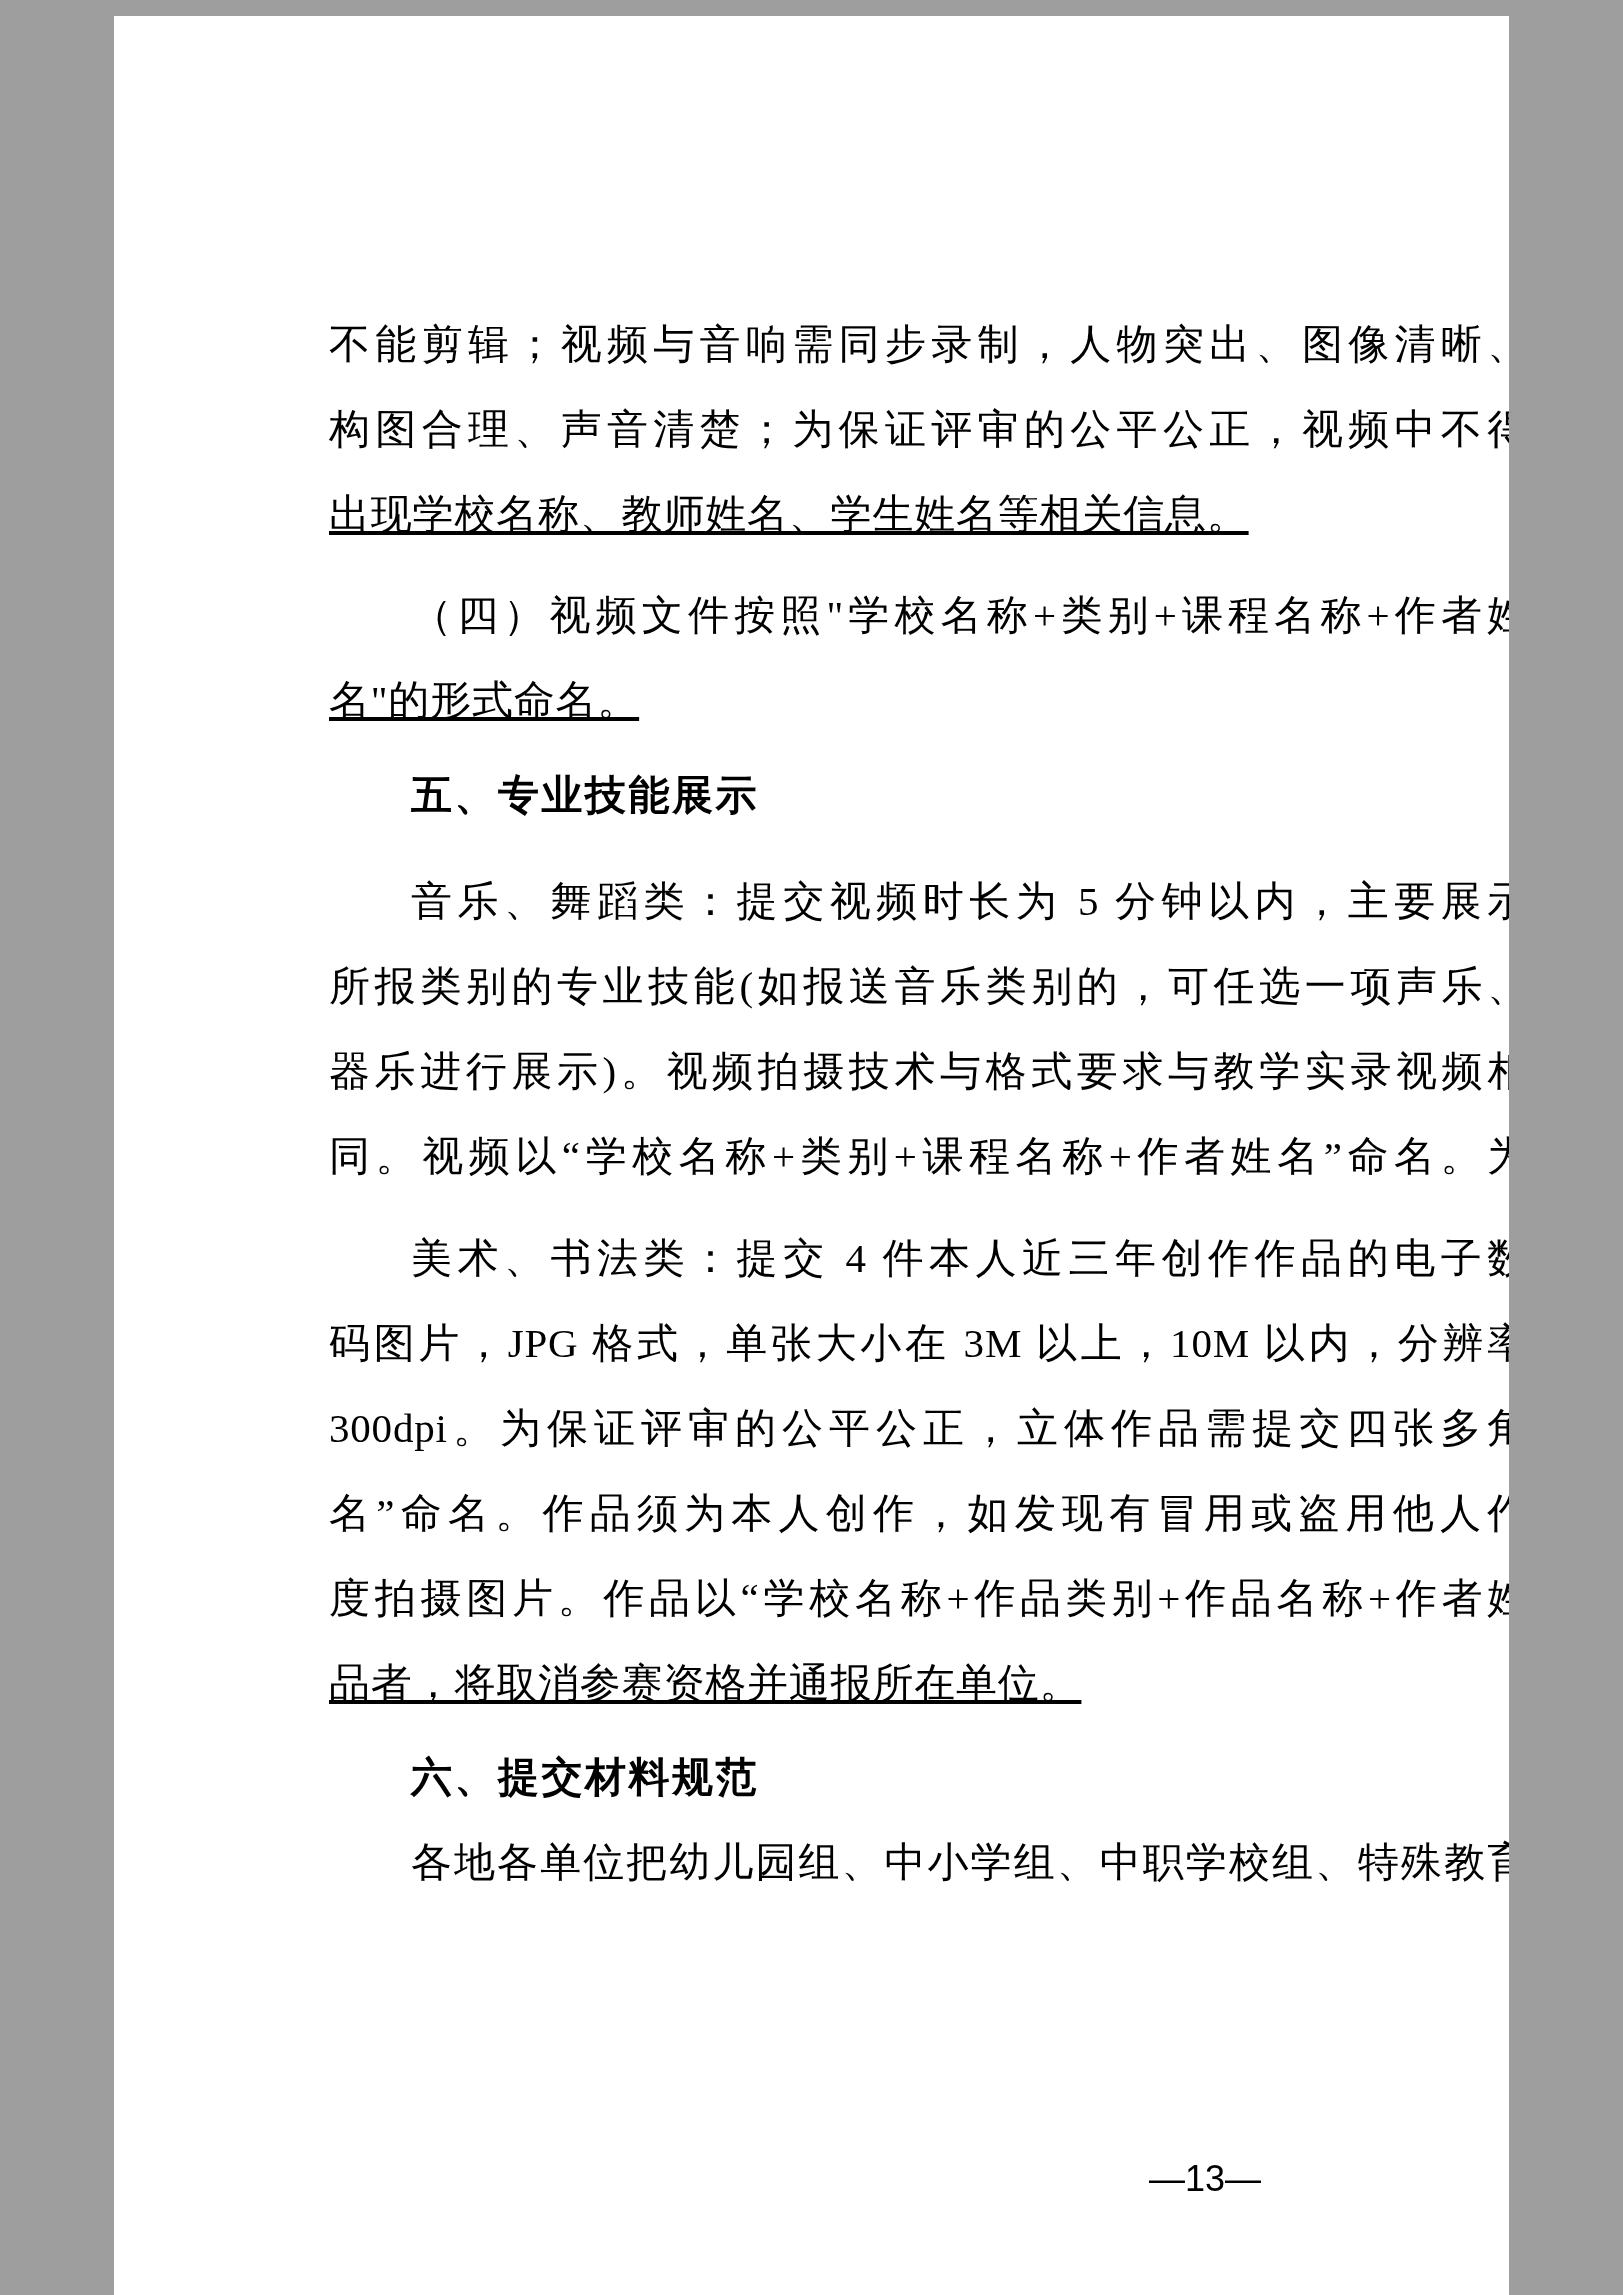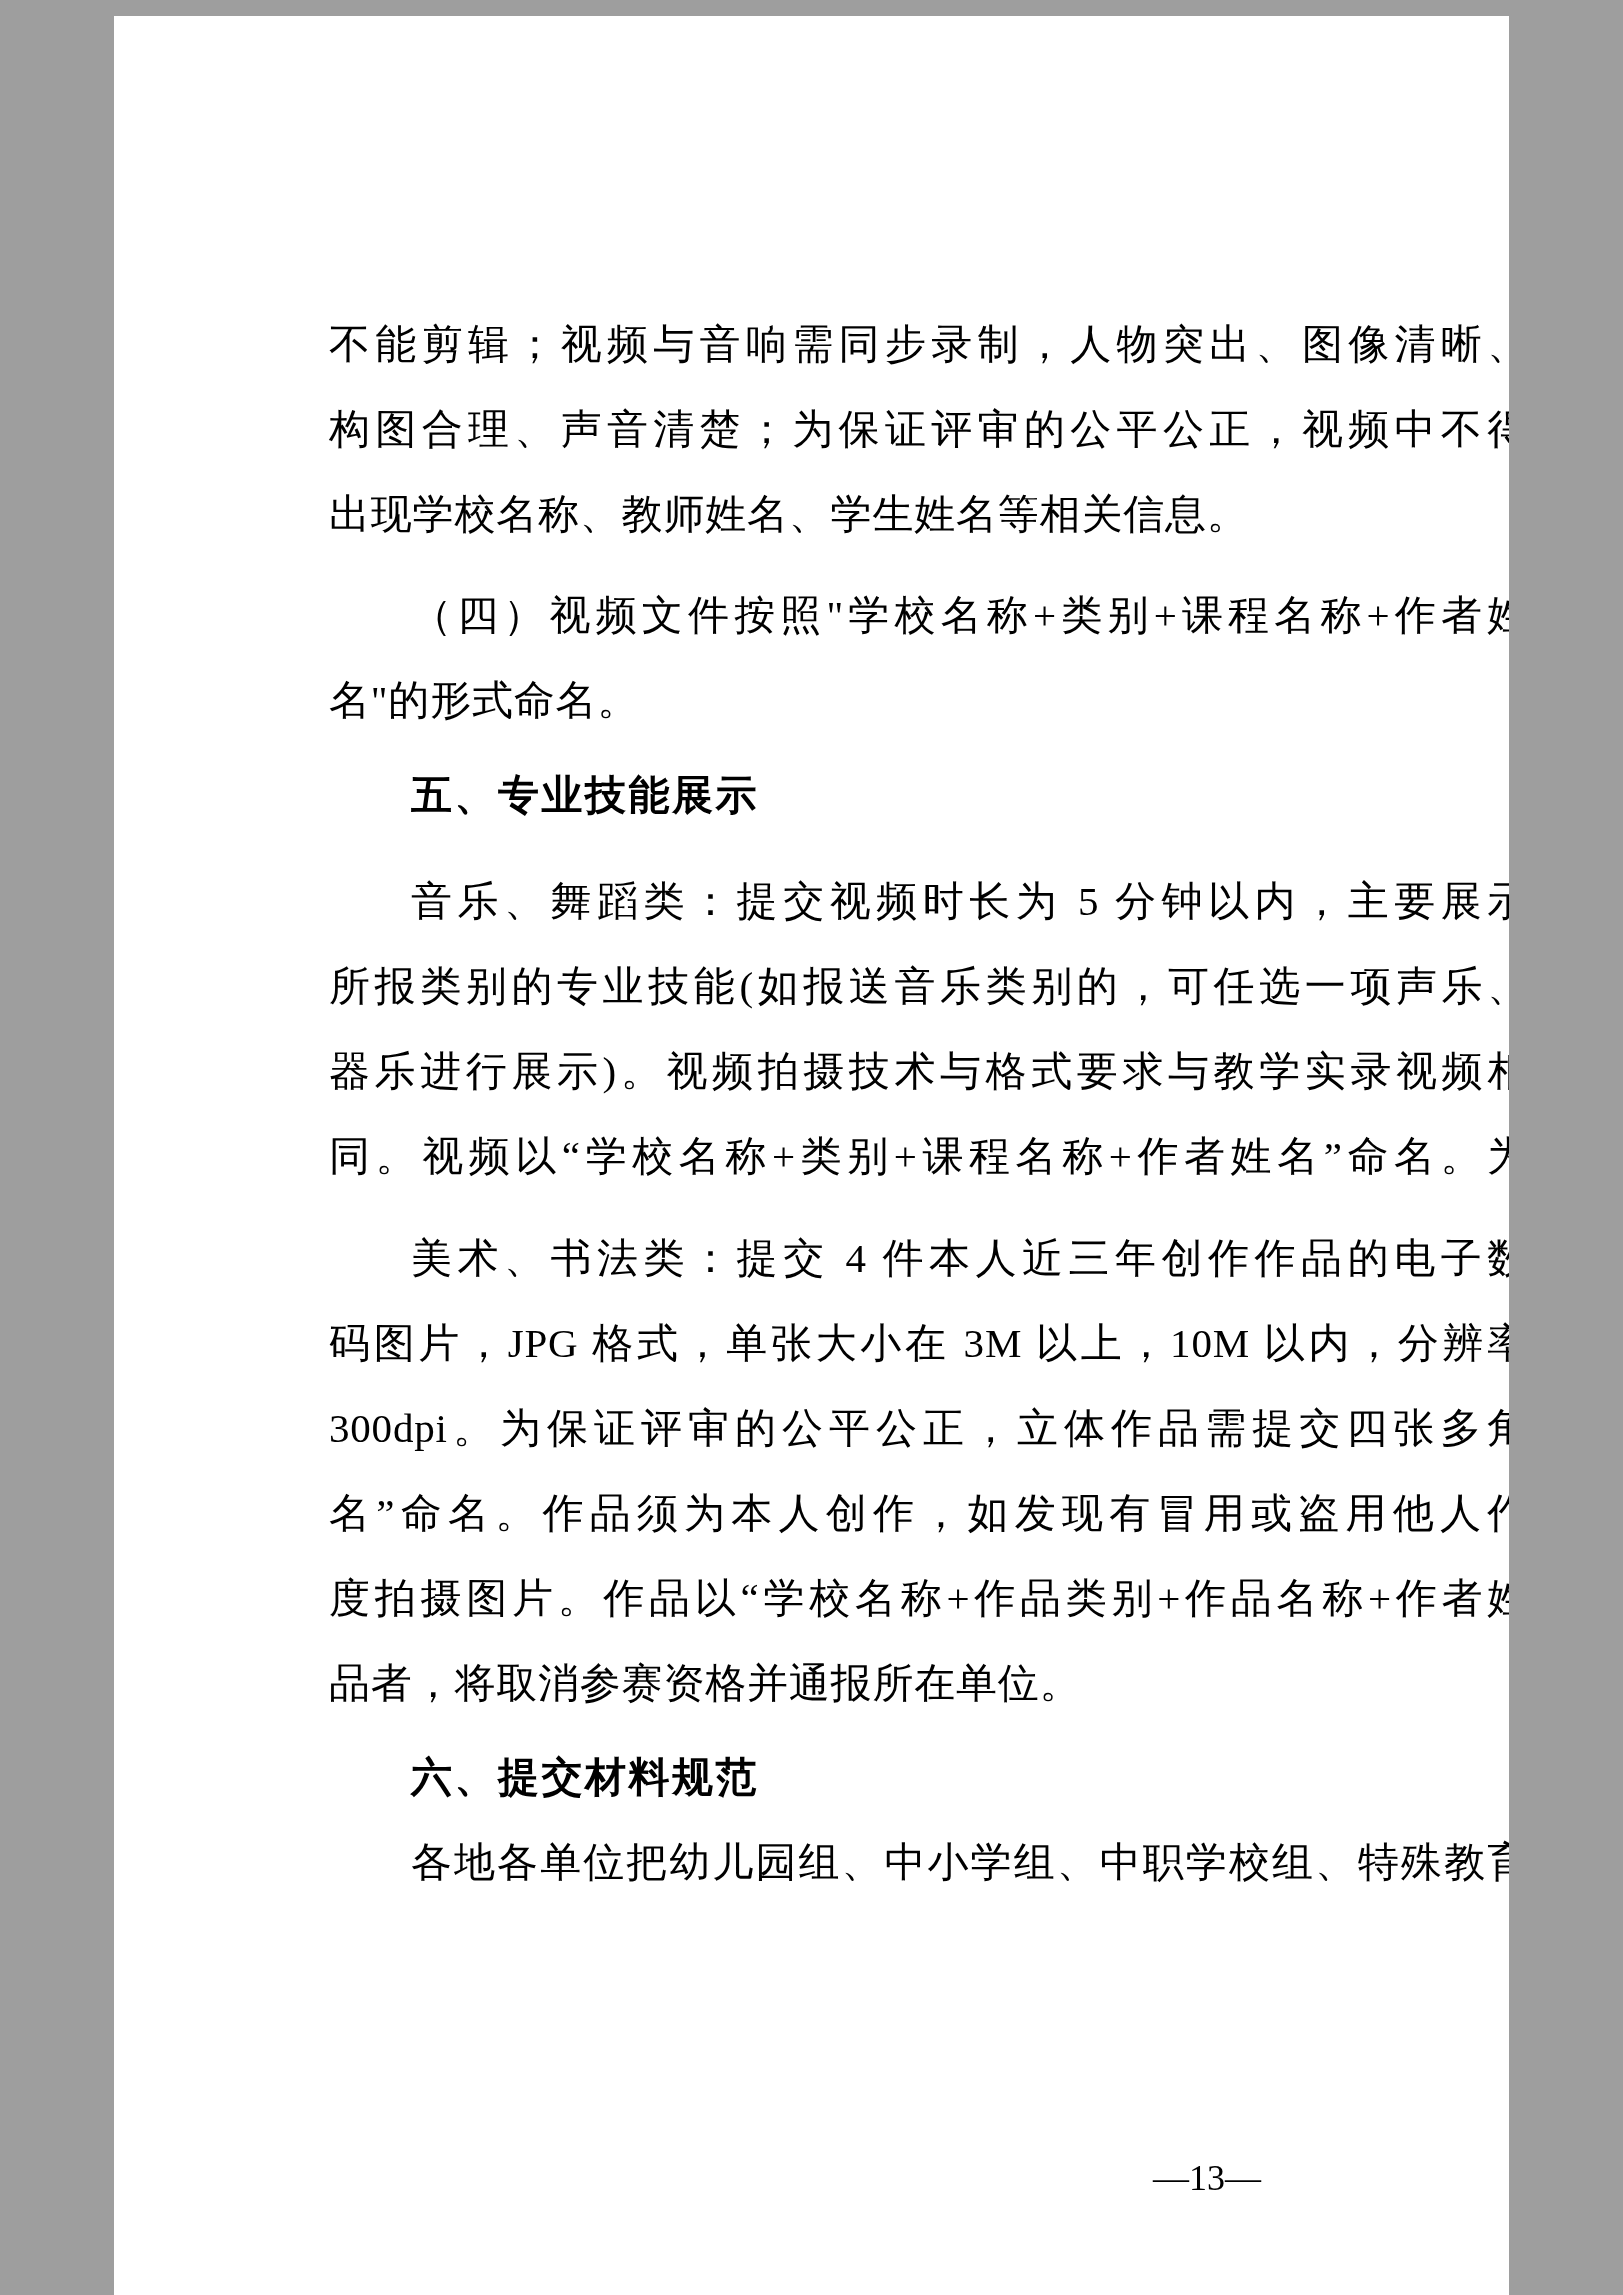--- a/index.html
+++ b/index.html
@@ -42,39 +42,40 @@
     letter-spacing: 0.8px;
     text-align: justify;
     text-align-last: justify;
     white-space: normal;
   }
   .line.first {
     padding-left: 82px; 
   }
   .line.endp {
     text-align-last: left; 
+    text-decoration: underline;
   }
   .heading {
     display: block;
     padding-left: 82px;
     font-family: "Liberation Sans", "DejaVu Sans", sans-serif;
     font-weight: 700;
     font-size: 41px;
     line-height: 85px;
     letter-spacing: 2.5px;
     text-align: left;
   }
   .page-number {
     position: absolute;
     top: 2142px;
     right: 248px;
     font-size: 36px;
     line-height: 41px;
     letter-spacing: 0;
-    font-family: Liberation Serif, serif;
+    font-family: Liberation Sans, sans-serif;
   }
 </style>
 </head>
 <body>
 
 <div class="page">
   <div class="content">
 
     <div class="para para-cont">
       <span class="line">不能剪辑；视频与音响需同步录制，人物突出、图像清晰、</span>

